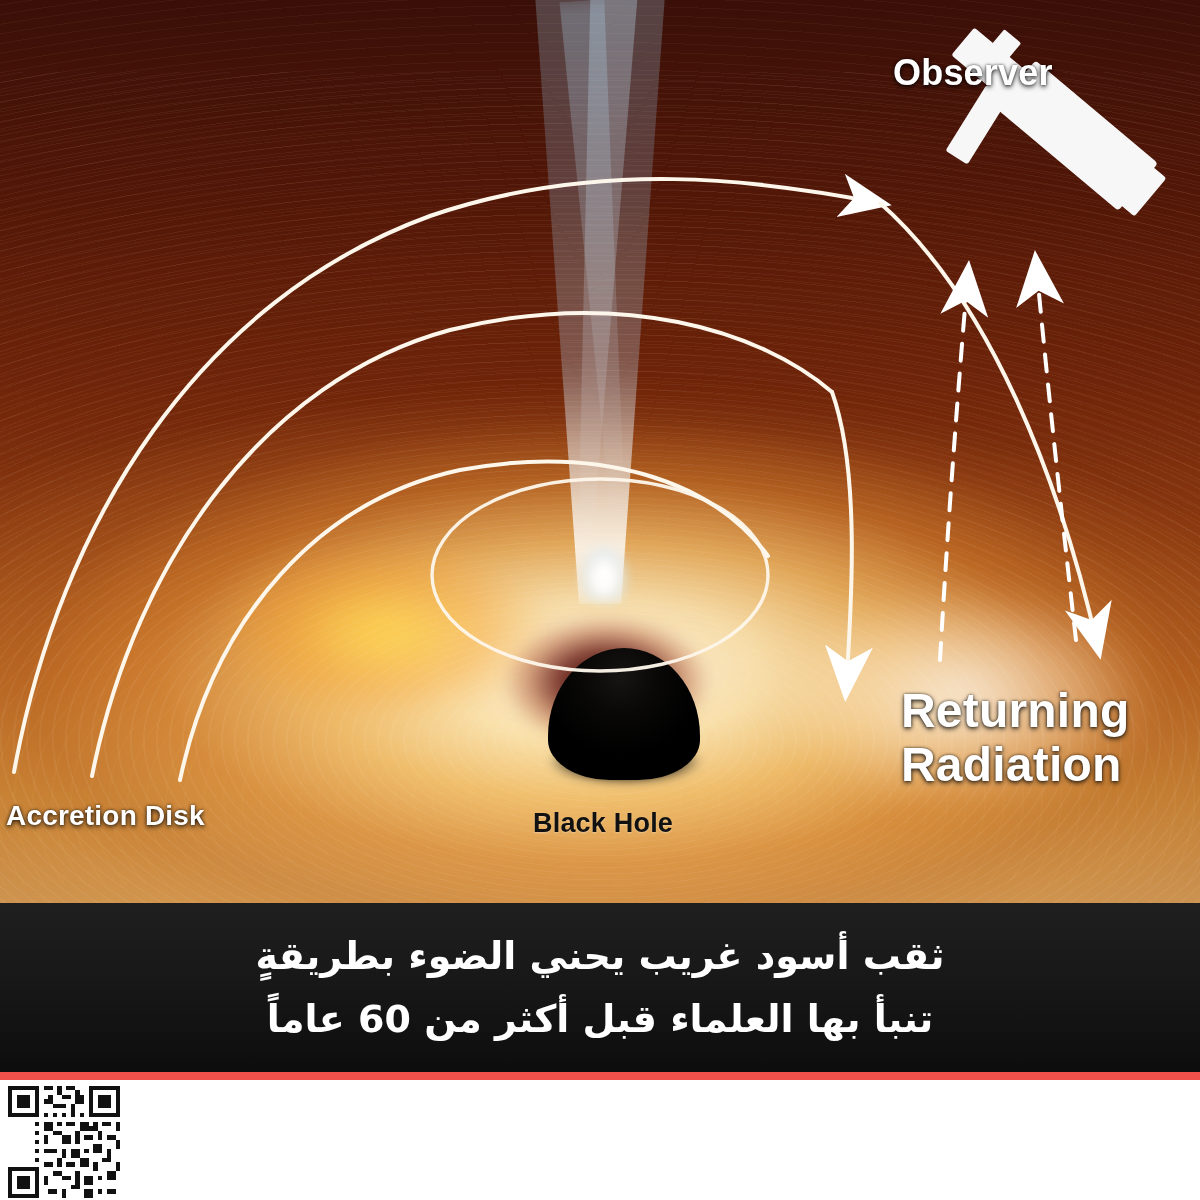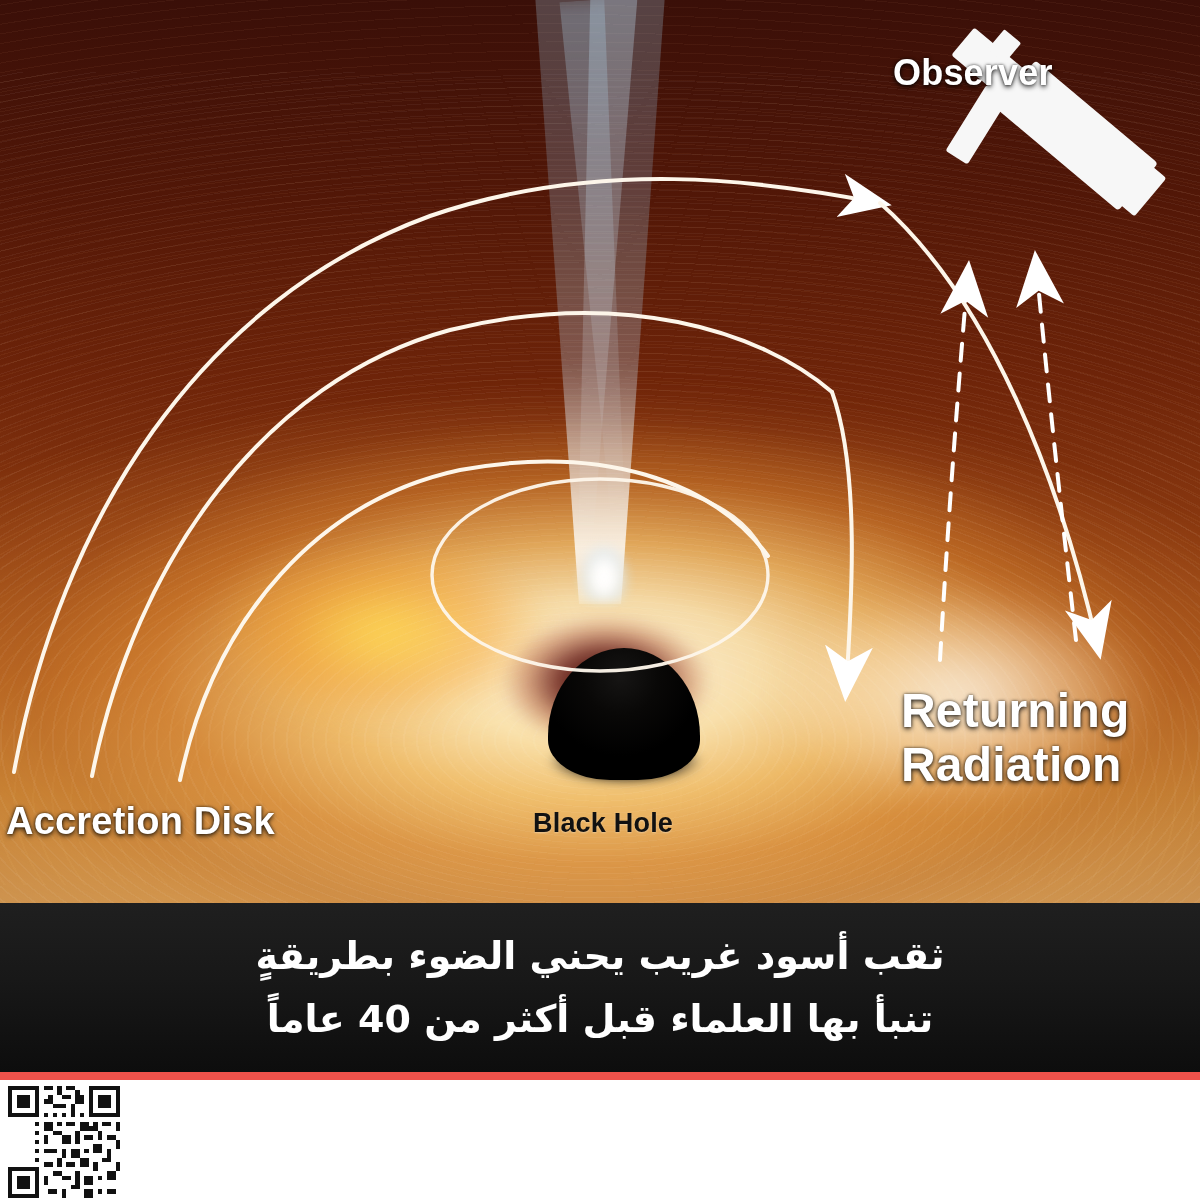--- a/index.html
+++ b/index.html
@@ -129,21 +129,21 @@
   #illus-svg { position:absolute; inset:0; width:1200px; height:903px; }
 
   .label {
     position:absolute;
     color:#ffffff;
     font-weight:bold;
     letter-spacing:.2px;
     text-shadow:0 2px 5px rgba(0,0,0,.75), 0 0 3px rgba(0,0,0,.6);
     white-space:nowrap;
   }
-  #label-accretion { left:6px; top:800px; font-size:38px; }
+  #label-accretion { left:6px; top:800px; font-size:28px; }
   #label-blackhole { left:533px; top:808px; font-size:27px; color:#111; text-shadow:0 1px 2px rgba(255,255,255,.35); }
   #label-observer  { left:893px; top:52px; font-size:36px; }
   #label-returning { left:901px; top:684px; font-size:48px; line-height:1.13; white-space:normal; width:250px; }
 
   
   #caption {
     position:absolute; left:0; top:903px;
     width:1200px; height:169px;
     background:linear-gradient(180deg,#1f1f1f 0%, #181818 45%, #0d0d0d 100%);
     display:flex; flex-direction:column;
@@ -231,21 +231,21 @@
     </svg>
 
     <div class="label" id="label-accretion">Accretion Disk</div>
     <div class="label" id="label-blackhole">Black Hole</div>
     <div class="label" id="label-observer">Observer</div>
     <div class="label" id="label-returning">Returning Radiation</div>
   </div>
 
   <div id="caption">
     <div class="caption-line">ثقب أسود غريب يحني الضوء بطريقةٍ</div>
-    <div class="caption-line">تنبأ بها العلماء قبل أكثر من 40 عاماً</div>
+    <div class="caption-line">تنبأ بها العلماء قبل أكثر من 60 عاماً</div>
   </div>
 
   <div id="red-rule"></div>
 
   <div id="footer">
 
     <svg id="qr" viewBox="0 0 25 25" shape-rendering="crispEdges">
       <rect width="25" height="25" fill="#fff"></rect>
       <g fill="#111">
 

